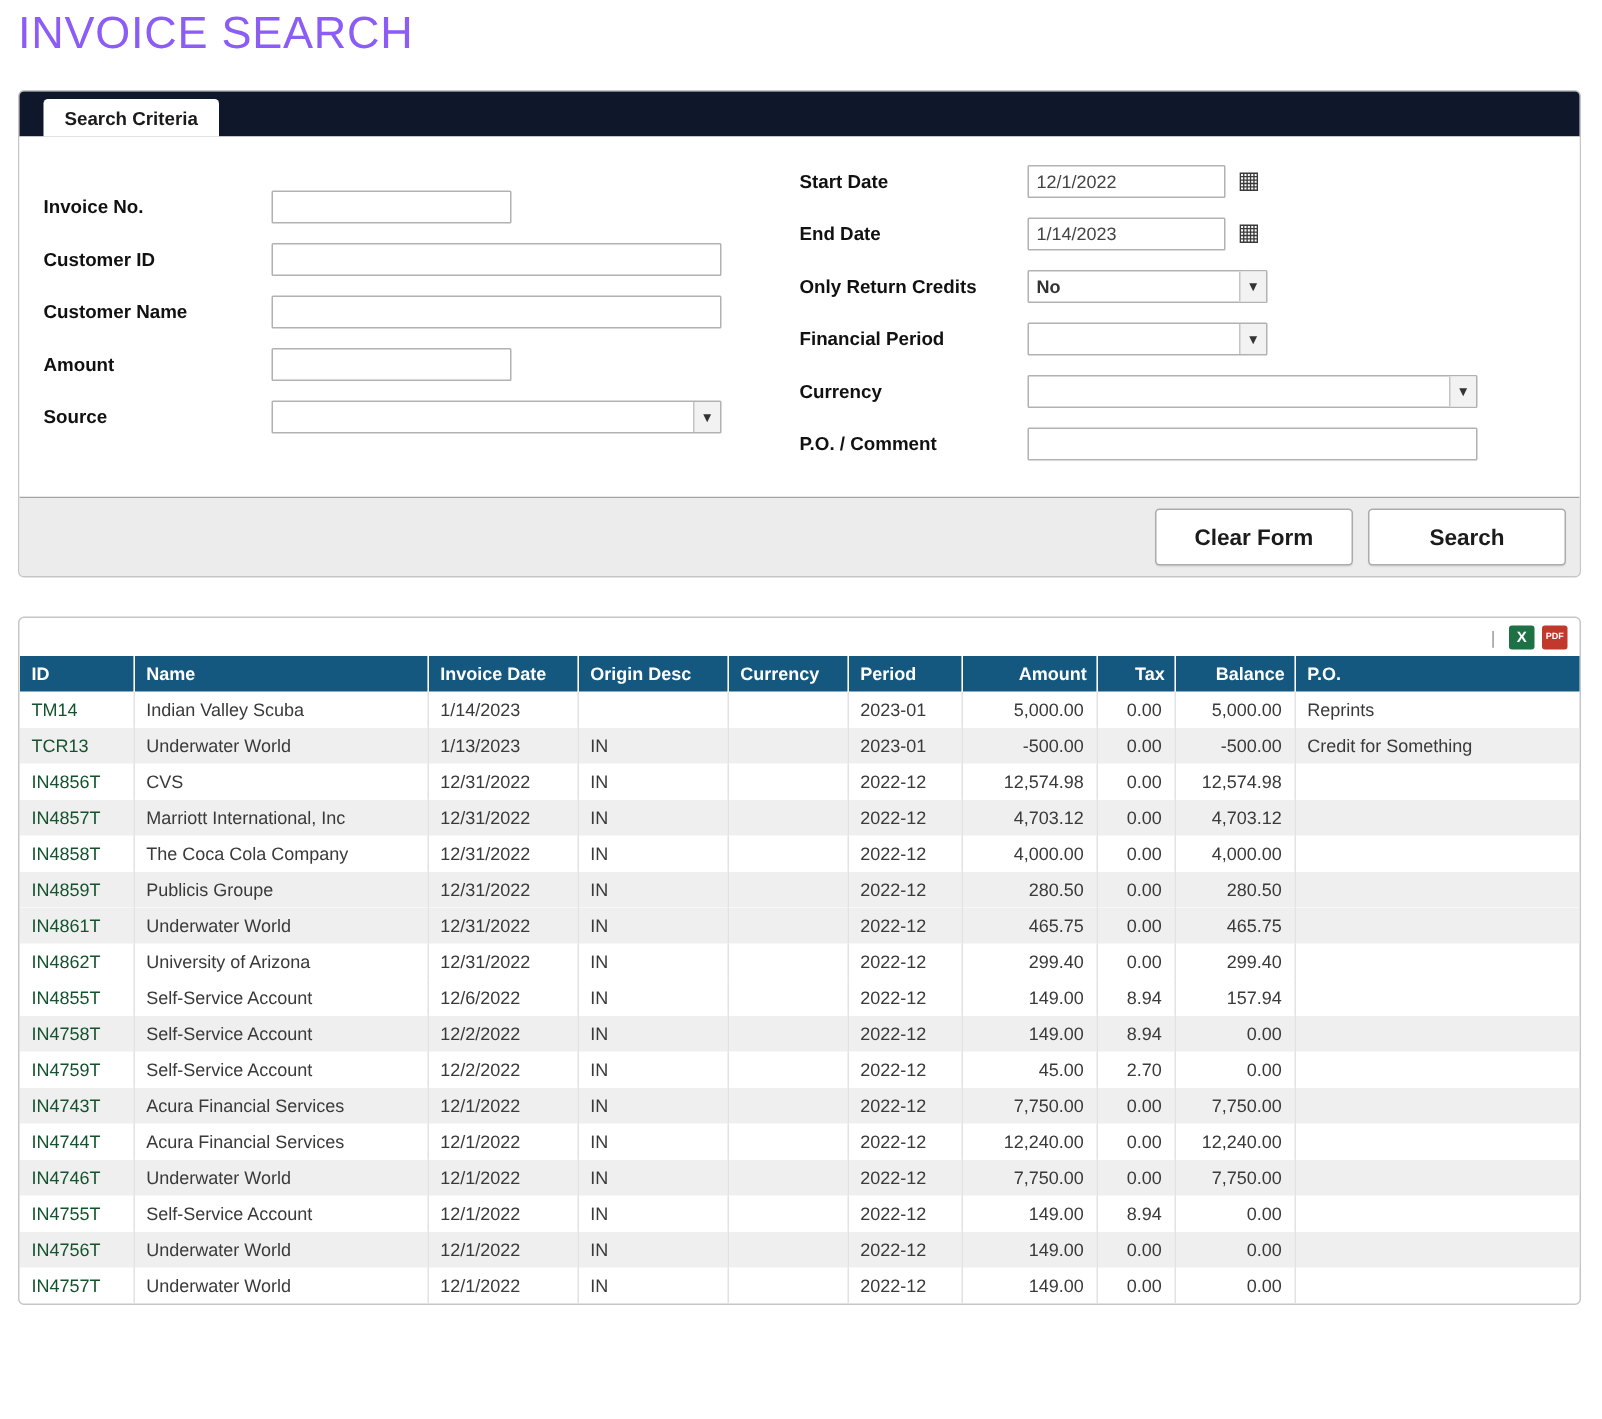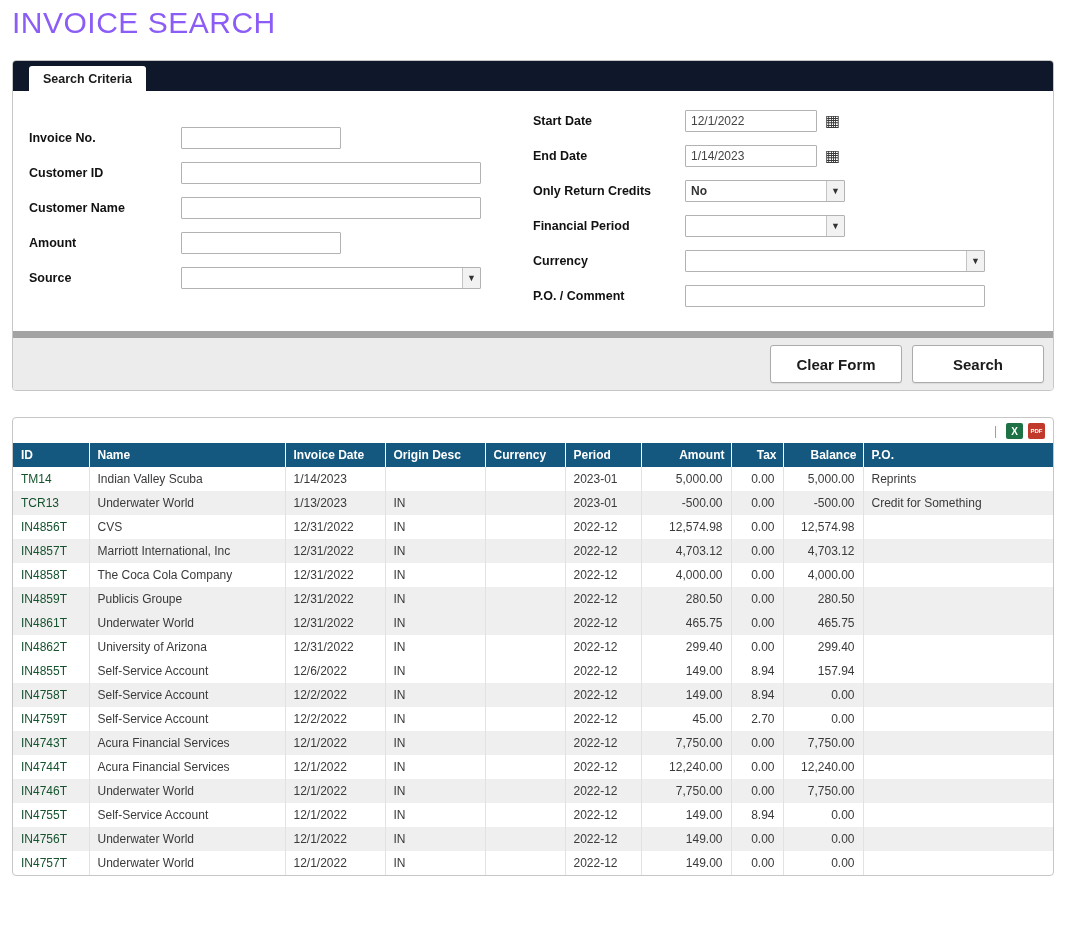--- a/index.html
+++ b/index.html
@@ -104,21 +104,21 @@
   .cal {
     margin-left: 8px;
     font-size: 16px;
     line-height: 1;
     color: #3a3a3a;
     cursor: pointer;
   }
   
   .panel-footer {
     background: #ececec;
-    border-top: 7px solid #a3a3a3;
+    border-top: 1px solid #a3a3a3;
     border-bottom-left-radius: 3px;
     border-bottom-right-radius: 3px;
     display: flex;
     justify-content: flex-end;
     gap: 10px;
     padding: 7px 9px;
   }
   .btn {
     width: 132px;
     height: 38px;

